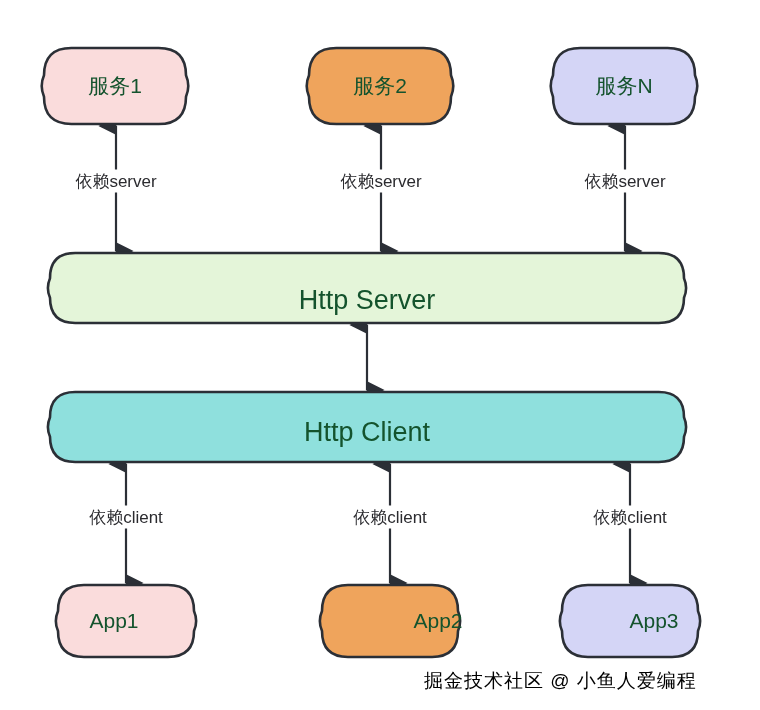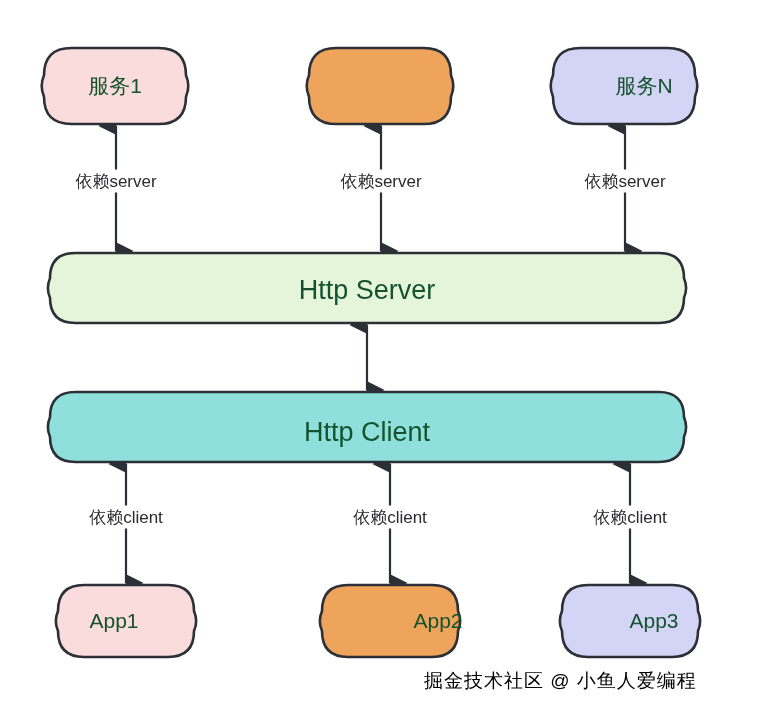--- a/index.html
+++ b/index.html
@@ -88,22 +88,23 @@
         <path d="M 580.36 48 L 667.64 48 Q 695 48 695 75.36 Q 699.56 86 695 96.64 Q 695 124 667.64 124 L 580.36 124 Q 553 124 553 96.64 Q 548.44 86 553 75.36 Q 553 48 580.36 48 Z" fill="#d4d5f6" stroke="#2b2f36" stroke-width="2.6" stroke-linejoin="round"></path>
         <path d="M 75.2 253 L 658.8 253 Q 684 253 684 278.2 Q 688.2 288 684 297.8 Q 684 323 658.8 323 L 75.2 323 Q 50 323 50 297.8 Q 45.8 288 50 278.2 Q 50 253 75.2 253 Z" fill="#e4f5d9" stroke="#2b2f36" stroke-width="2.6" stroke-linejoin="round"></path>
         <path d="M 75.2 392 L 658.8 392 Q 684 392 684 417.2 Q 688.2 427 684 436.8 Q 684 462 658.8 462 L 75.2 462 Q 50 462 50 436.8 Q 45.8 427 50 417.2 Q 50 392 75.2 392 Z" fill="#8fe0dd" stroke="#2b2f36" stroke-width="2.6" stroke-linejoin="round"></path>
         <path d="M 83.92 585 L 168.08 585 Q 194 585 194 610.92 Q 198.32 621 194 631.08 Q 194 657 168.08 657 L 83.92 657 Q 58 657 58 631.08 Q 53.68 621 58 610.92 Q 58 585 83.92 585 Z" fill="#fadcdc" stroke="#2b2f36" stroke-width="2.6" stroke-linejoin="round"></path>
         <path d="M 347.92 585 L 432.08 585 Q 458 585 458 610.92 Q 462.32 621 458 631.08 Q 458 657 432.08 657 L 347.92 657 Q 322 657 322 631.08 Q 317.68 621 322 610.92 Q 322 585 347.92 585 Z" fill="#efa45c" stroke="#2b2f36" stroke-width="2.6" stroke-linejoin="round"></path>
         <path d="M 587.92 585 L 672.08 585 Q 698 585 698 610.92 Q 702.32 621 698 631.08 Q 698 657 672.08 657 L 587.92 657 Q 562 657 562 631.08 Q 557.68 621 562 610.92 Q 562 585 587.92 585 Z" fill="#d4d5f6" stroke="#2b2f36" stroke-width="2.6" stroke-linejoin="round"></path>
       </g>
   </svg>
 
   <div class="node-label node-sm" id="lbl-service_1" style="left: 44px; top: 48px; width: 142px; height: 76px;">服务1</div>
-  <div class="node-label node-sm" id="lbl-service_n" style="left: 553px; top: 48px; width: 142px; height: 76px; padding-left: 20px;">服务N</div>
-  <div class="node-label node-lg" id="lbl-http_server" style="left: 50px; top: 255px; width: 634px; height: 70px; text-align: center;">Http Server</div>
+  <div class="node-label node-sm" id="lbl-service_2" style="left: 309px; top: 48px; width: 142px; height: 76px;">服务2</div>
+  <div class="node-label node-sm" id="lbl-service_n" style="left: 553px; top: 48px; width: 142px; height: 76px;">服务N</div>
+  <div class="node-label node-lg" id="lbl-http_server" style="left: 50px; top: 265px; width: 634px; height: 70px; text-align: center;">Http Server</div>
   <div class="node-label node-lg" id="lbl-http_client" style="left: 50px; top: 392px; width: 634px; height: 80px;">Http Client</div>
   <div class="node-label node-sm" id="lbl-app_1" style="left: 46px; top: 585px; width: 136px; height: 72px;">App1</div>
   <div class="node-label node-sm" id="lbl-app_2" style="left: 322px; top: 585px; width: 152px; height: 72px; padding-left: 40px;">App2</div>
   <div class="node-label node-sm" id="lbl-app_3" style="left: 562px; top: 585px; width: 136px; height: 72px; margin-left: 24px;">App3</div>
 
   <div id="edge-labels">
       <div class="edge-label" style="left: 116px; top: 181px;"><span class="txt">依赖server</span></div>
       <div class="edge-label" style="left: 381px; top: 181px;"><span class="txt">依赖server</span></div>
       <div class="edge-label" style="left: 625px; top: 181px;"><span class="txt">依赖server</span></div>
       <div class="edge-label" style="left: 126px; top: 517px;"><span class="txt">依赖client</span></div>

